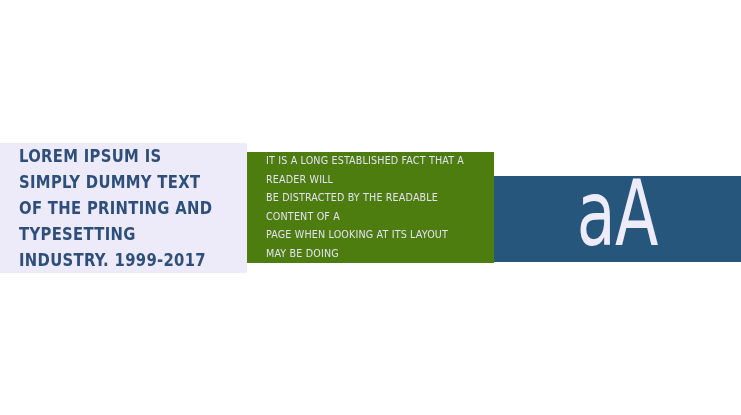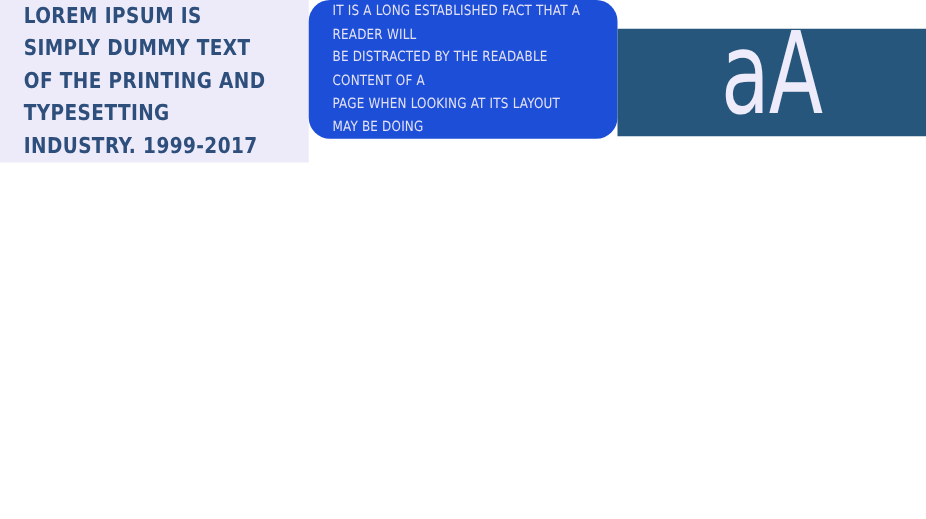--- a/index.html
+++ b/index.html
@@ -12,21 +12,21 @@
     width: 741px;
     height: 415px;
     overflow: hidden;
     font-family: "DejaVu Sans Condensed", "Liberation Sans Narrow", "Liberation Sans", sans-serif;
   }
 
   .specimen {
     display: flex;
     width: 741px;
     height: 415px;
-    align-items: flex-start;
+    align-items: center;
   }
 
   .panel {
     position: relative;
     display: flex;
     flex-direction: column;
     justify-content: center;
     box-sizing: border-box;
     overflow: hidden;
   }
@@ -100,21 +100,21 @@
 <body>
 
 <div class="specimen">
 
   <section class="panel panel-heading" style="background: rgb(237, 235, 249);">
     <p class="heading-block" style="color: rgb(46, 79, 124);">Lorem Ipsum is simply dummy text
 of the printing and typesetting
 industry. 1999-2017</p>
   </section>
 
-  <section class="panel panel-paragraph" style="background: #1d4ed8; border-radius: 17px;">
+  <section class="panel panel-paragraph" style="background: #4d7c0f;">
     <p class="paragraph-block" style="color: rgb(228, 226, 242);">It is a long established fact that a reader will
 be distracted by the readable content of a
 page when looking at its layout may be doing</p>
   </section>
 
   <section class="panel panel-glyph" style="background: rgb(39, 86, 125);">
     <div class="glyph-sample" style="color: rgb(238, 236, 250);">aA</div>
   </section>
 
 </div>

